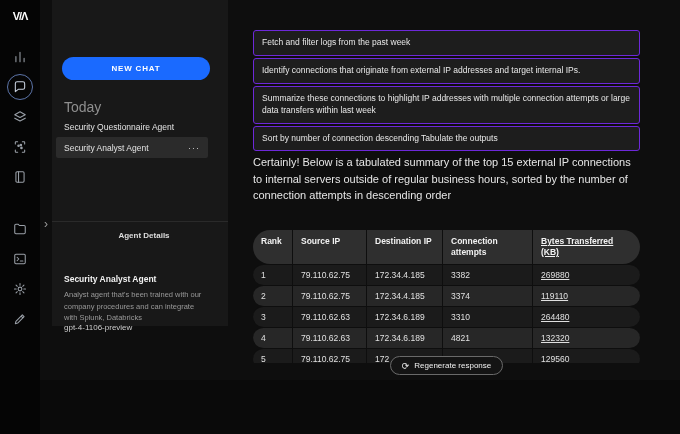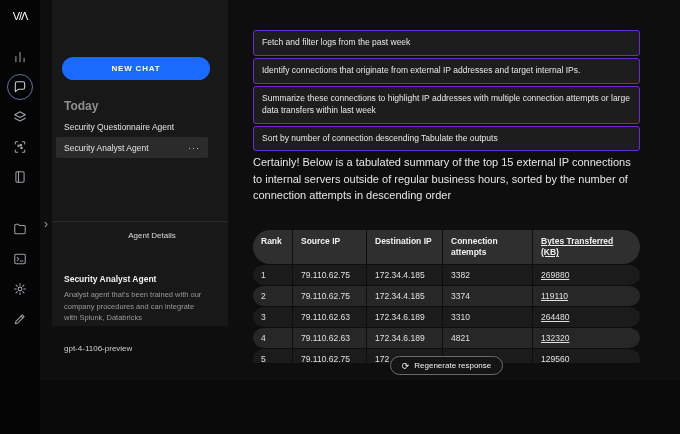--- a/index.html
+++ b/index.html
@@ -8,21 +8,21 @@
     position:relative; width:680px; height:434px; overflow:hidden;
     background:#0e0e0e; font-family:"Liberation Sans","DejaVu Sans",sans-serif;
     color:#e9e9e9;
   }
   
   .rail {
     position:absolute; left:0; top:0; width:40px; height:434px;
     background:#050505; display:flex; flex-direction:column; align-items:center;
     padding-top:10px; z-index:5;
   }
-  .logo { color:#fff; font-size:11px; font-weight:400; letter-spacing:-1px; margin-bottom:22px; }
+  .logo { color:#fff; font-size:11px; font-weight:700; letter-spacing:-1px; margin-bottom:22px; }
   .ricon {
     width:26px; height:26px; display:flex; align-items:center; justify-content:center;
     color:#9aa0a8; margin-bottom:4px; cursor:pointer; flex:0 0 auto;
   }
   .ricon svg { width:14px; height:14px; stroke:currentColor; fill:none; stroke-width:1.8; stroke-linecap:round; stroke-linejoin:round; }
   .ricon.active { border:1px solid #5c74a8; border-radius:50%; color:#c9d2e0; }
   .ricon.gap-before { margin-top:22px; }
   
   .sidebar {
     position:absolute; left:52px; top:0; width:176px; height:326px;
@@ -32,37 +32,37 @@
     position:absolute; left:40px; top:212px; width:12px; height:24px;
     color:#9a9a9a; font-size:12px; display:flex; align-items:center; justify-content:center;
     cursor:pointer; z-index:6;
   }
   .new-chat {
     position:absolute; left:10px; top:57px; width:148px; height:23px;
     background:#1a6aff; border:none; border-radius:12px; color:#fff;
     font-size:8px; font-weight:700; letter-spacing:0.8px; cursor:pointer;
     font-family:inherit;
   }
-  .section-label { position:absolute; left:12px; top:99px; font-size:12px; color:#8f8f8f;font-weight:bold; }
+  .section-label { position:absolute; left:12px; top:99px; font-size:14px; color:#8f8f8f; }
   .chat-item {
     position:absolute; left:4px; width:152px; height:21px; border-radius:2px;
     display:flex; align-items:center; padding:0 8px; font-size:8.5px; color:#e3e3e3;
     cursor:pointer;
   }
   .chat-item.one { top:116px; }
   .chat-item.two { top:137px; background:#2b2b2b; }
   .chat-item .menu-dots { margin-left:auto; color:#cfcfcf; font-size:9px; letter-spacing:1px; cursor:pointer; }
   .side-divider { position:absolute; left:0; top:221px; width:176px; border-top:1px solid #2a2a2a; }
   .agent-details-heading {
-    position:absolute; left:12px; top:231px; width:176px; text-align:center;
-    font-size:8px; font-weight:400; color:#dddddd;
+    position:absolute; left:4px; top:231px; width:176px; text-align:center;
+    font-size:8px; font-weight:700; color:#dddddd;
   }
   .agent-name { position:absolute; left:12px; top:274px; font-size:8.5px; font-weight:700; color:#f2f2f2; }
   .agent-desc { position:absolute; left:12px; top:289px; width:145px; font-size:7.5px; line-height:1.55; color:#999999; }
-  .agent-model { position:absolute; left:12px; top:344px; font-size:8px; color:#cfcfcf; }
+  .agent-model { position:absolute; left:12px; top:323px; font-size:8px; color:#cfcfcf; }
   
   .main { position:absolute; left:228px; top:0; right:0; height:434px; background:#0e0e0e; }
   .content { position:absolute; left:25px; top:30px; right:40px; }
   .bubble {
     background:#1d1d1d; border:1px solid #6d28d9; border-radius:3px;
     padding:6px 8px; font-size:8.5px; line-height:1.4; color:#e8e8e8; margin-bottom:2px;
   }
   .assistant-intro { font-size:11px; line-height:1.5; color:#e6e6e6; margin:3px 0 26px 0; }
   .table-wrap { max-height:133px; overflow:hidden; }
   .trow { display:grid; grid-template-columns:40px 74px 76px 90px 1fr;border-radius:17px; }

